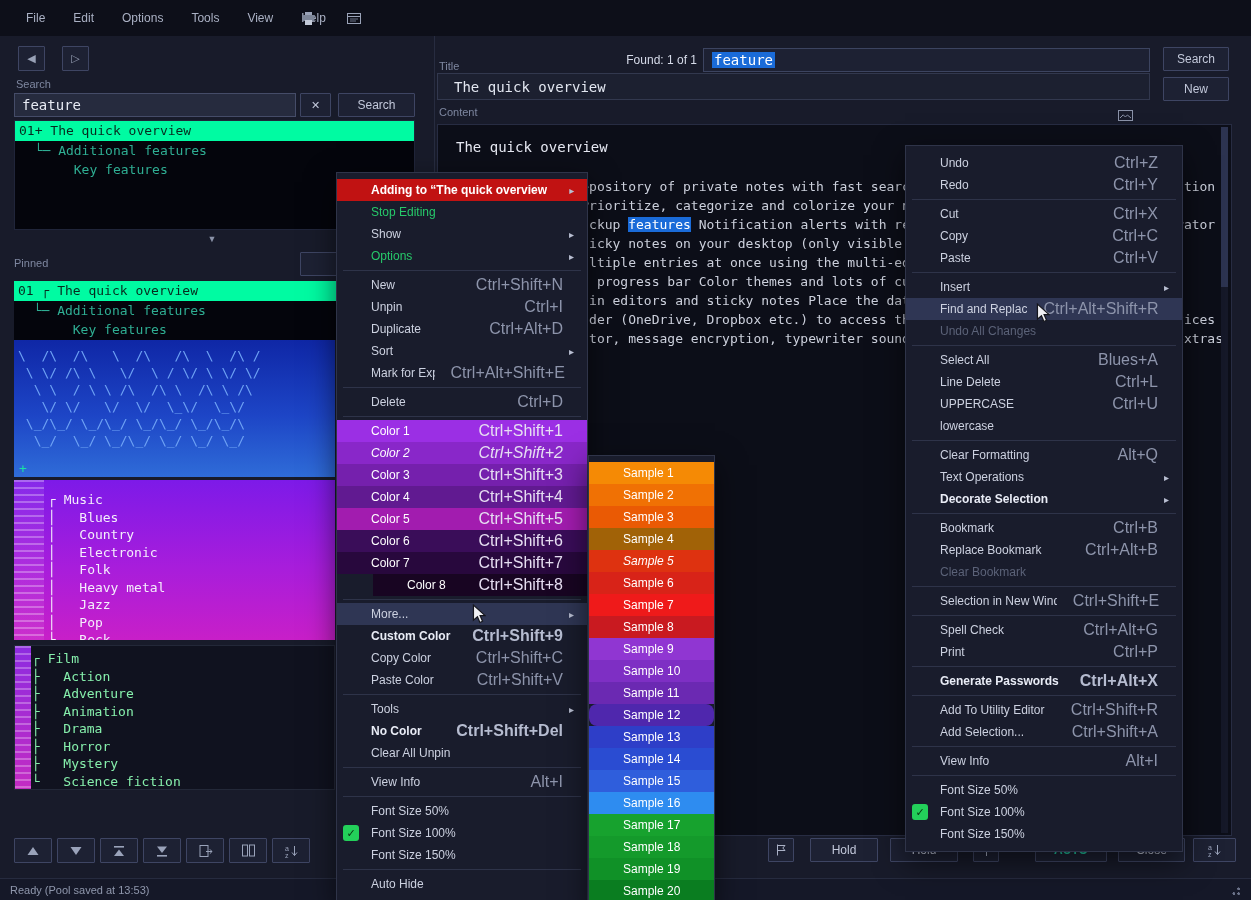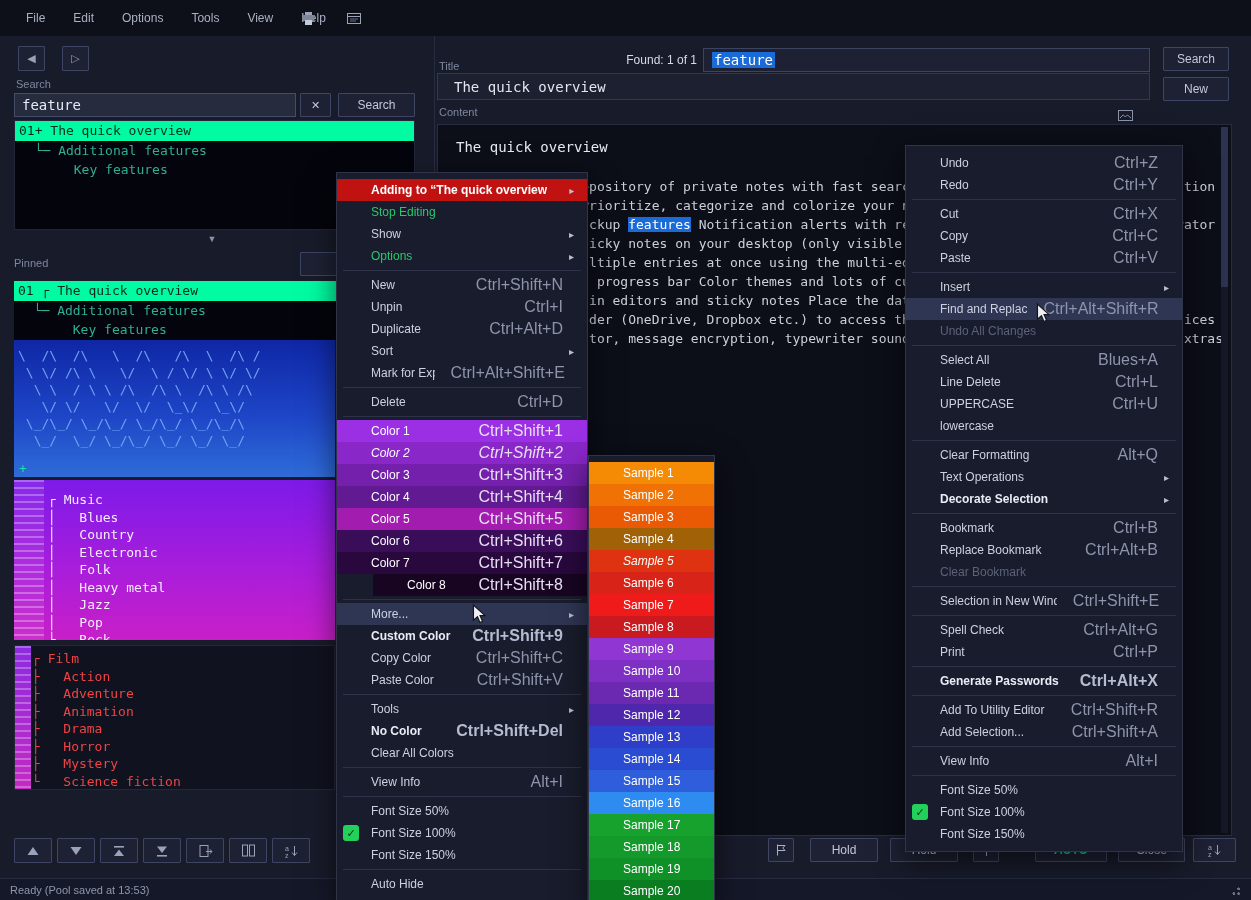--- a/index.html
+++ b/index.html
@@ -36,21 +36,21 @@
 .art-plus{position:absolute;left:5px;bottom:1px;color:#19e3a4;font-size:13px}
 .music-block{position:absolute;left:14px;top:444px;width:321px;height:160px;background:linear-gradient(180deg,#7d1ae8 0%,#a81ddb 55%,#c81fc8 100%);overflow:hidden}
 .hatch{position:absolute;left:0;top:0;bottom:0}
 .music-block .hatch{width:30px;background:repeating-linear-gradient(180deg,rgba(255,255,255,.34) 0 2px,rgba(255,255,255,.07) 2px 7px)}
 .music-rows{position:relative;padding:11px 0 0 34px}
 .tree-line{font-size:13px;line-height:17.5px;white-space:pre;overflow:hidden}
 .music-block .tree-line{color:#f4eefc}
 .film-block{position:absolute;left:14px;top:609px;width:321px;height:145px;background:#10121f;border:1px solid #232838;overflow:hidden}
 .film-block .hatch{width:16px;background:repeating-linear-gradient(180deg,rgba(255,255,255,.28) 0 2px,rgba(255,255,255,0) 2px 7px),linear-gradient(180deg,#8d2be0,#c32bc3)}
 .film-rows{position:relative;padding:4px 0 0 17px}
-.film-block .tree-line{color:#ef4444}
+.film-block .tree-line{color:#86efac}
 .lp-btn{position:absolute;top:802px;width:38px;height:25px}
 
 
 .main{position:absolute;left:435px;top:36px;width:816px;height:842px}
 .found-label{position:absolute;left:110px;top:17px;width:152px;text-align:right;font-size:12px;color:#d6dbe9}
 .find-field{position:absolute;left:268px;top:12px;width:447px;height:24px;background:#1d2133;border:1px solid #3c4460;display:flex;align-items:center;padding:0 8px;font-size:14px;color:#e2e6f0}
 .sel-blue{background:#1a6bd8;color:#fff;padding:0 2px}
 .top-search{position:absolute;left:728px;top:11px;width:66px;height:24px}
 .title-field{position:absolute;left:2px;top:37px;width:713px;height:27px;background:#1c2030;border:1px solid #32384e;display:flex;align-items:center;padding:0 16px;font-size:14px;color:#e2e6f0}
 .new-btn{position:absolute;left:728px;top:41px;width:66px;height:24px}
@@ -479,21 +479,21 @@
         <span class="arr"></span>
       </div>
       <div class="mi bold">
 
         <span class="lab">No Color</span>
         <span class="sc">Ctrl+Shift+Del</span>
         <span class="arr"></span>
       </div>
       <div class="mi">
 
-        <span class="lab">Clear All Colors</span>
+        <span class="lab">Clear All Unpin</span>
         <span class="sc"></span>
         <span class="arr"></span>
       </div>
       <div class="mi sep">
         
         
         
         
       </div>
       <div class="mi">
@@ -567,21 +567,21 @@
       </div>
       <div class="sample-item" style="background: rgb(144, 54, 210);">
         <span>Sample 9</span>
       </div>
       <div class="sample-item" style="background: rgb(126, 47, 196);">
         <span>Sample 10</span>
       </div>
       <div class="sample-item" style="background: rgb(107, 41, 178);">
         <span>Sample 11</span>
       </div>
-      <div class="sample-item" style="background: rgb(79, 39, 173);">
+      <div class="sample-item" style="background: rgb(79, 39, 173); border-radius: 8px;">
         <span>Sample 12</span>
       </div>
       <div class="sample-item" style="background: rgb(46, 62, 200);">
         <span>Sample 13</span>
       </div>
       <div class="sample-item" style="background: rgb(42, 76, 210);">
         <span>Sample 14</span>
       </div>
       <div class="sample-item" style="background: rgb(47, 94, 220);">
         <span>Sample 15</span>

